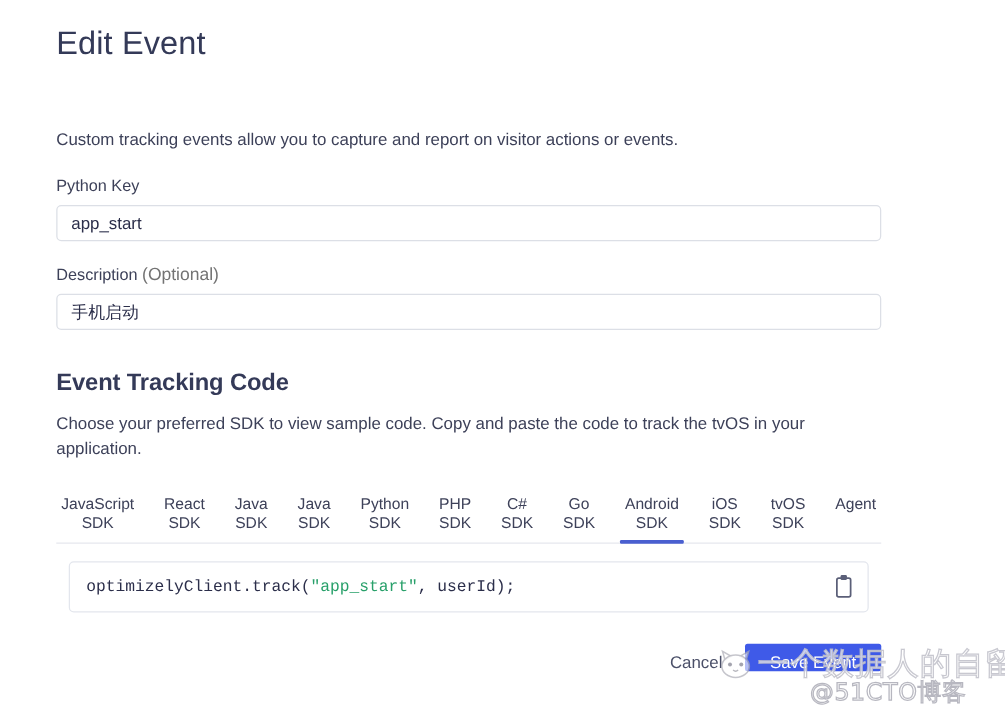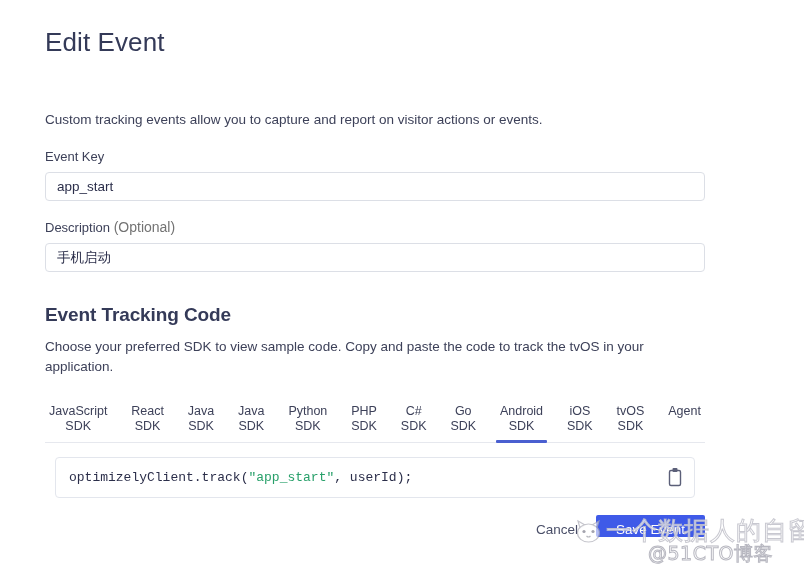--- a/index.html
+++ b/index.html
@@ -31,21 +31,21 @@
     top: 0;
     width: 660px;
   }
 
   .page-title {
     font-size: 26px;
     font-weight: 400;
     color: #343a58;
     letter-spacing: 0.1px;
     margin: 0;
-    padding-top: 24px;
+    padding-top: 16px;
     line-height: 36px;
   }
 
   .intro-text {
     font-size: 13.5px;
     color: #3d4159;
     line-height: 20px;
     margin-top: 50px;
   }
 
@@ -237,21 +237,21 @@
 
 <div class="page">
 
   <div class="content">
 
     <h1 class="page-title">Edit Event</h1>
 
     <div class="intro-text">Custom tracking events allow you to capture and report on visitor actions or events.</div>
 
     <div class="field-label">
-      <span>Event Key</span>
+      <span>Python Key</span>
     </div>
     <input class="text-input" type="text" value="app_start" style="">
 
     <div class="field-label">
       <span>Description</span>
       <span class="optional">(Optional)</span>
     </div>
     <input class="text-input" type="text" value="手机启动" style="">
 
     <div class="section-title">Event Tracking Code</div>

